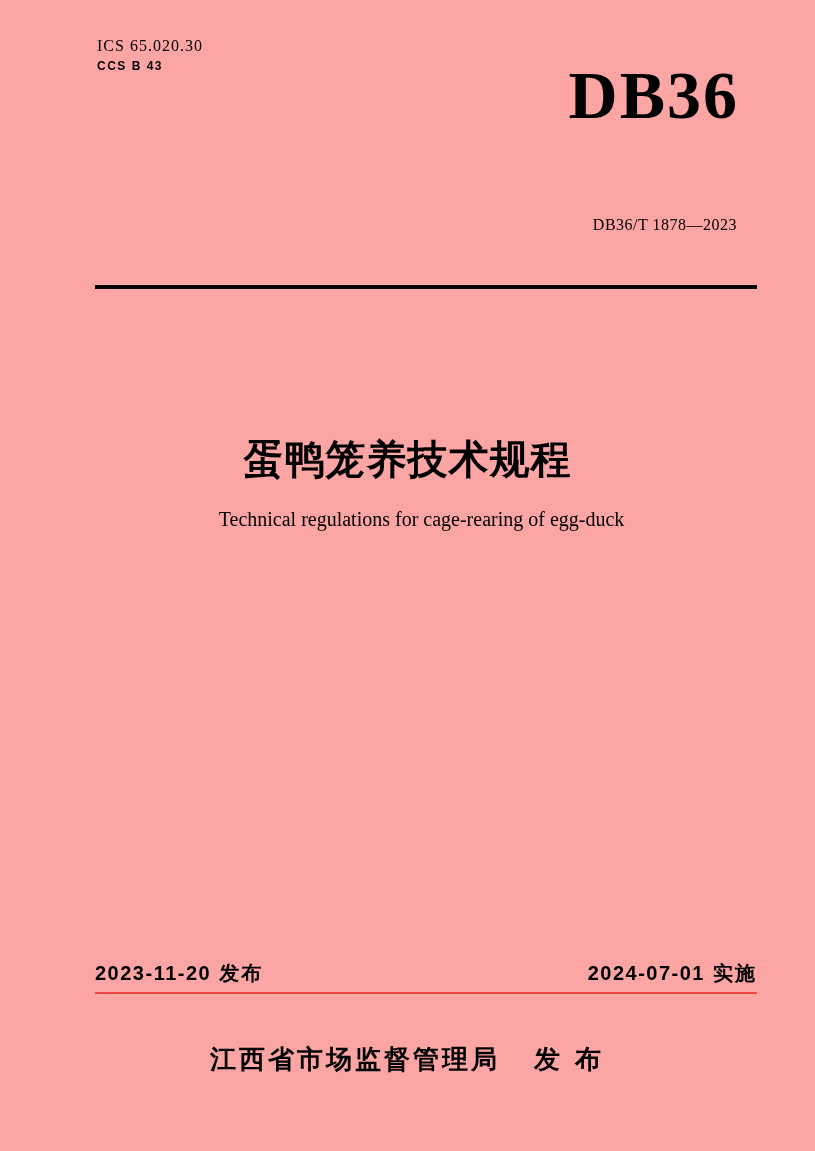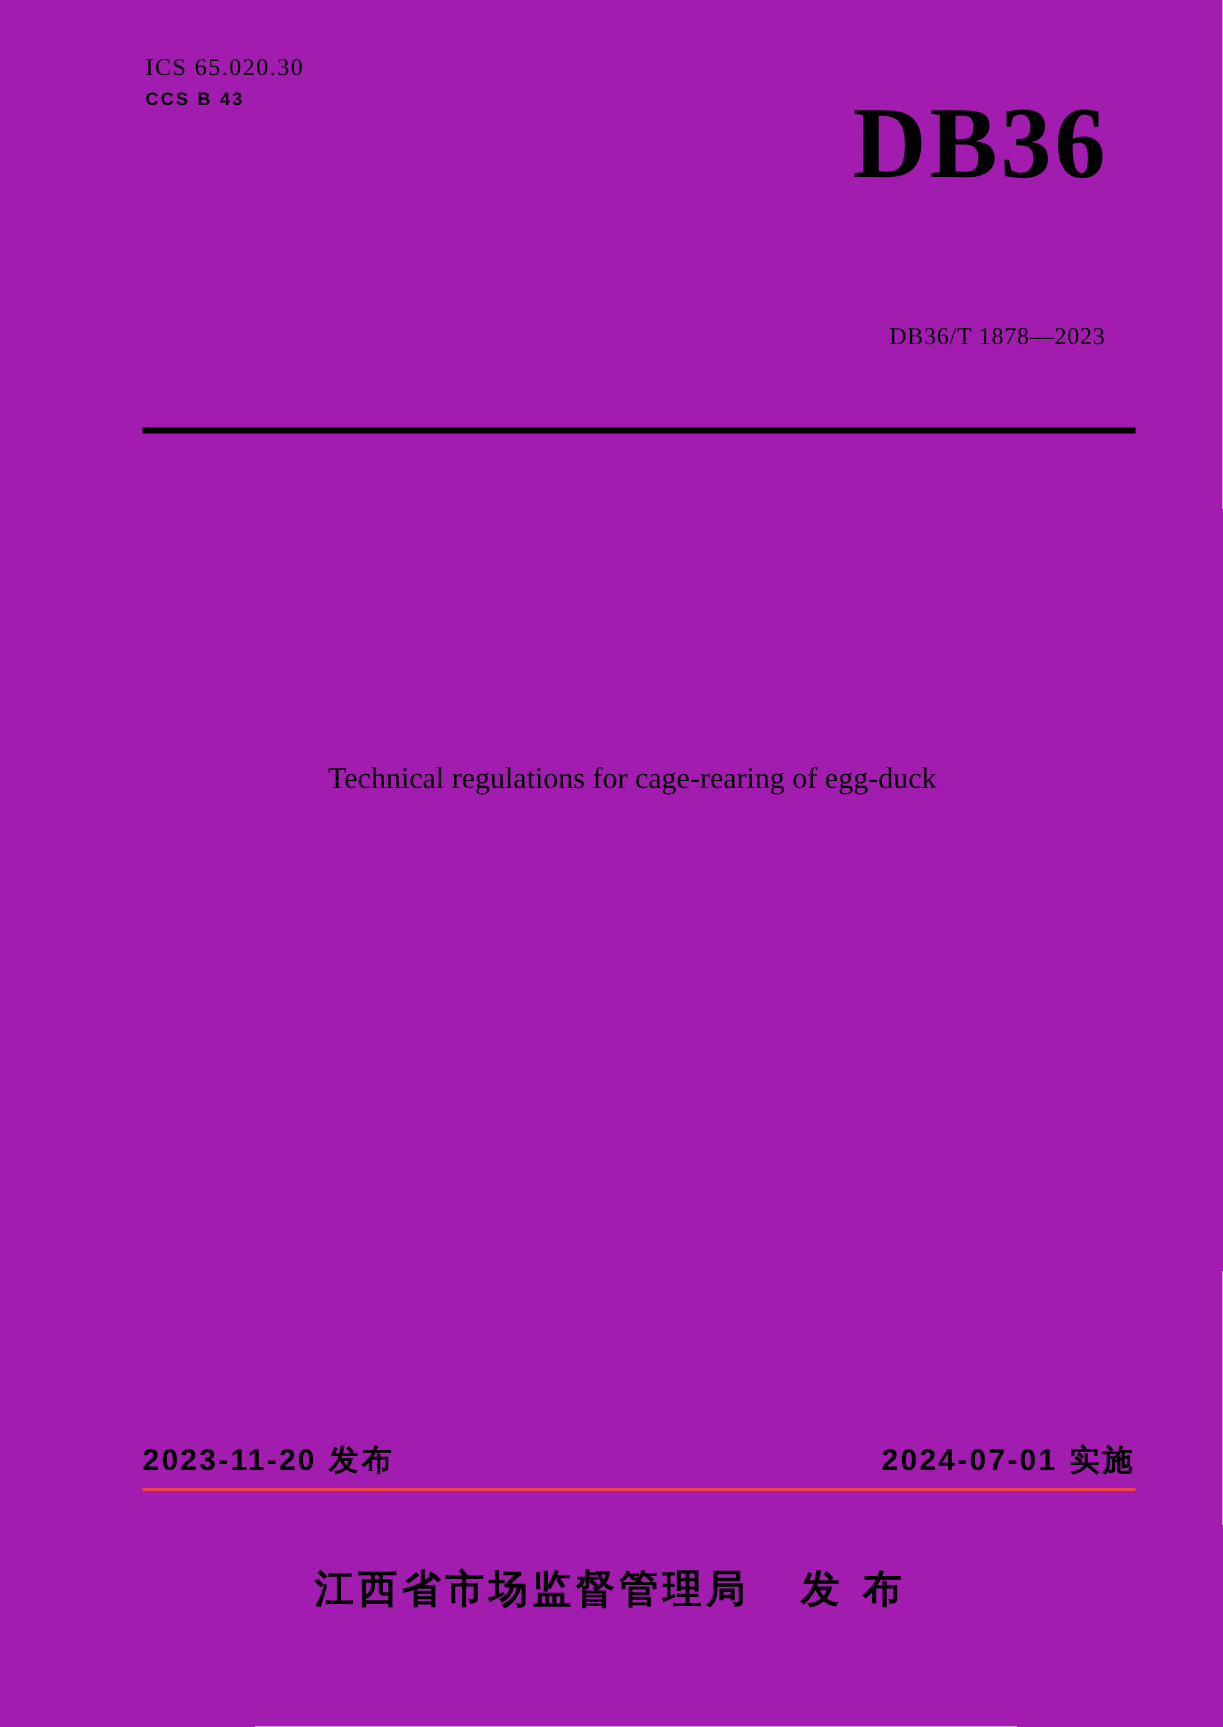--- a/index.html
+++ b/index.html
@@ -6,21 +6,21 @@
   html, body { background: #ffffff; }
   body {
     width: 815px; height: 1151px;
     position: relative;
     font-family: "Liberation Sans", "DejaVu Sans", sans-serif;
     color: #000000;
     overflow: hidden;
   }
   .page {
     position: absolute; inset: 0;
-    background: #a21caf;
+    background: #fca5a5;
   }
   .ics-block {
     position: absolute; left: 97px; top: 34px;
   }
   .ics-code {
     font-family: "Liberation Serif", "DejaVu Serif", serif;
     font-size: 16px; letter-spacing: 1px; line-height: 1.45;
   }
   .ccs-code {
     font-family: "Liberation Sans", "DejaVu Sans", sans-serif;
@@ -87,20 +87,21 @@
     <div class="ccs-code">CCS B 43</div>
   </div>
 
   <div class="db-logo">DB36</div>
 
 
   <div class="doc-number">DB36/T 1878—2023</div>
 
   <div class="header-divider"></div>
 
+  <h1 class="title-zh">蛋鸭笼养技术规程</h1>
 
   <div class="title-en">Technical regulations for cage-rearing of egg-duck</div>
 
   <div class="dates-row">
     <div class="date-item">
       <span>2023-11-20</span><span class="date-label">发布</span>
     </div>
     <div class="date-item">
       <span>2024-07-01</span><span class="date-label">实施</span>
     </div>

